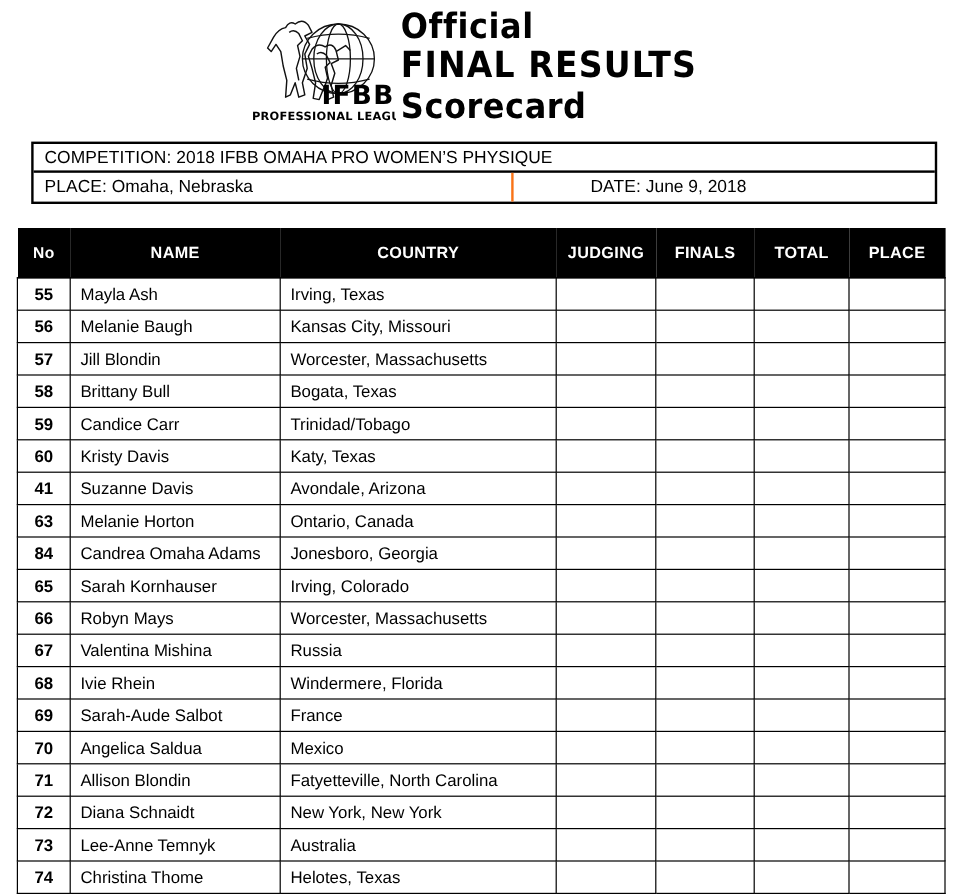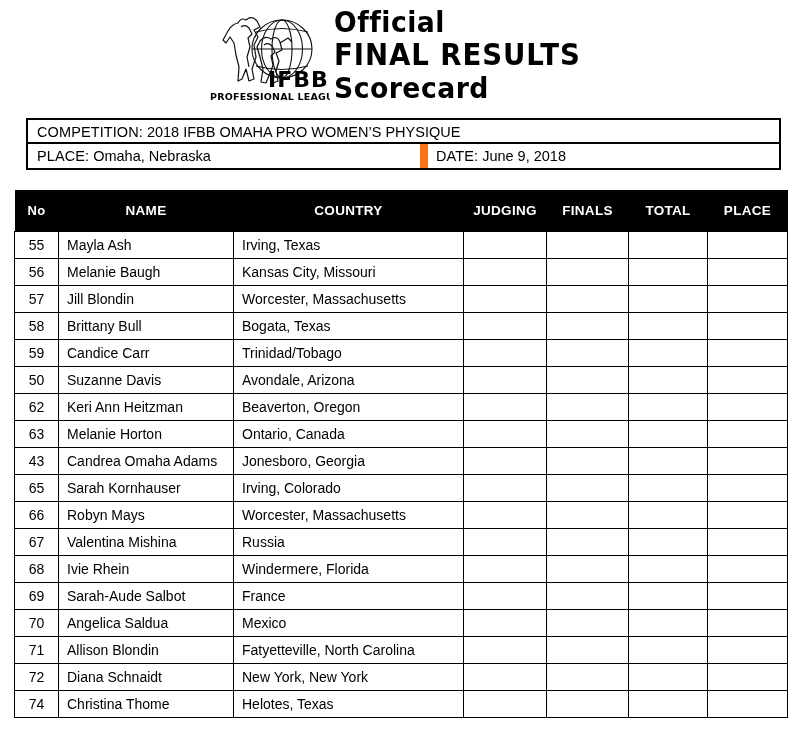--- a/index.html
+++ b/index.html
@@ -67,22 +67,22 @@
   }
   .inforow.top { border-bottom: 2px solid #000; }
   .infocell {
     font-size: 14.5px;
     padding-left: 9px;
     white-space: nowrap;
     overflow: hidden;
     box-sizing: border-box;
   }
   .infocell.full { flex: 1 1 auto; }
-  .infocell.left { flex: 0 0 400px; border-right: 8px solid #f97316; }
-  .infocell.right { flex: 1 1 auto; padding-left: 8px; }
+  .infocell.left { flex: 0 0 400px; border-right: 2px solid #f97316; }
+  .infocell.right { flex: 1 1 auto; padding-left: 28px; margin-left: 36px; }
   .lbl { letter-spacing: 0.1px; }
   .val { margin-left: 4px; }
 
   
   .tablewrap {
     position: absolute;
     left: 14px;
     top: 190px;
     width: 773px;
   }
@@ -116,21 +116,21 @@
   table.results tbody td {
     border: 1.5px solid #000000;
     height: 26px;
     font-size: 14px;
     padding: 0 0 0 8px;
     overflow: hidden;
     white-space: nowrap;
   }
   table.results tbody td.num {
     text-align: center;
-    font-weight: normal;
+    font-weight: bold;
     padding-left: 0;
     font-size: 14px;
   }
   table.results tbody td.score { padding: 0; }
 </style>
 </head>
 <body>
 
 <div class="masthead">
 
@@ -245,48 +245,48 @@
         <tr>
           <td class="num">59</td>
           <td>Candice Carr</td>
           <td>Trinidad/Tobago</td>
           <td class="score"></td>
           <td class="score"></td>
           <td class="score"></td>
           <td class="score"></td>
         </tr>
         <tr>
-          <td class="num">50</td>
+          <td class="num">60</td>
+          <td>Kristy Davis</td>
+          <td>Katy, Texas</td>
+          <td class="score"></td>
+          <td class="score"></td>
+          <td class="score"></td>
+          <td class="score"></td>
+        </tr>
+        <tr>
+          <td class="num">41</td>
           <td>Suzanne Davis</td>
           <td>Avondale, Arizona</td>
-          <td class="score"></td>
-          <td class="score"></td>
-          <td class="score"></td>
-          <td class="score"></td>
-        </tr>
-        <tr>
-          <td class="num">62</td>
-          <td>Keri Ann Heitzman</td>
-          <td>Beaverton, Oregon</td>
           <td class="score"></td>
           <td class="score"></td>
           <td class="score"></td>
           <td class="score"></td>
         </tr>
         <tr>
           <td class="num">63</td>
           <td>Melanie Horton</td>
           <td>Ontario, Canada</td>
           <td class="score"></td>
           <td class="score"></td>
           <td class="score"></td>
           <td class="score"></td>
         </tr>
         <tr>
-          <td class="num">43</td>
+          <td class="num">84</td>
           <td>Candrea Omaha Adams</td>
           <td>Jonesboro, Georgia</td>
           <td class="score"></td>
           <td class="score"></td>
           <td class="score"></td>
           <td class="score"></td>
         </tr>
         <tr>
           <td class="num">65</td>
           <td>Sarah Kornhauser</td>
@@ -353,20 +353,29 @@
         <tr>
           <td class="num">72</td>
           <td>Diana Schnaidt</td>
           <td>New York, New York</td>
           <td class="score"></td>
           <td class="score"></td>
           <td class="score"></td>
           <td class="score"></td>
         </tr>
         <tr>
+          <td class="num">73</td>
+          <td>Lee-Anne Temnyk</td>
+          <td>Australia</td>
+          <td class="score"></td>
+          <td class="score"></td>
+          <td class="score"></td>
+          <td class="score"></td>
+        </tr>
+        <tr>
           <td class="num">74</td>
           <td>Christina Thome</td>
           <td>Helotes, Texas</td>
           <td class="score"></td>
           <td class="score"></td>
           <td class="score"></td>
           <td class="score"></td>
         </tr>
       </tbody>
   </table>

